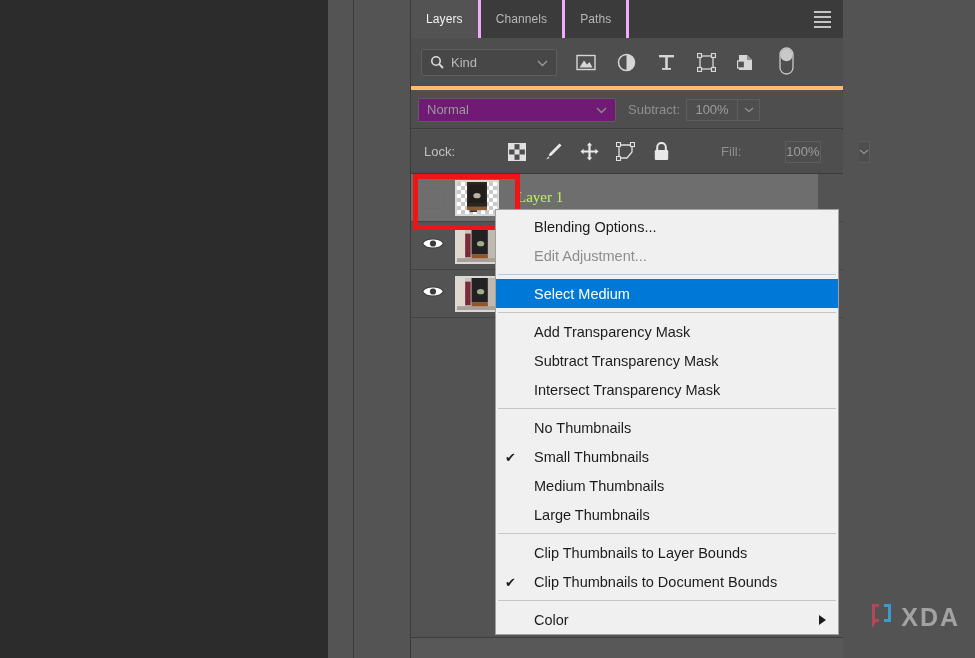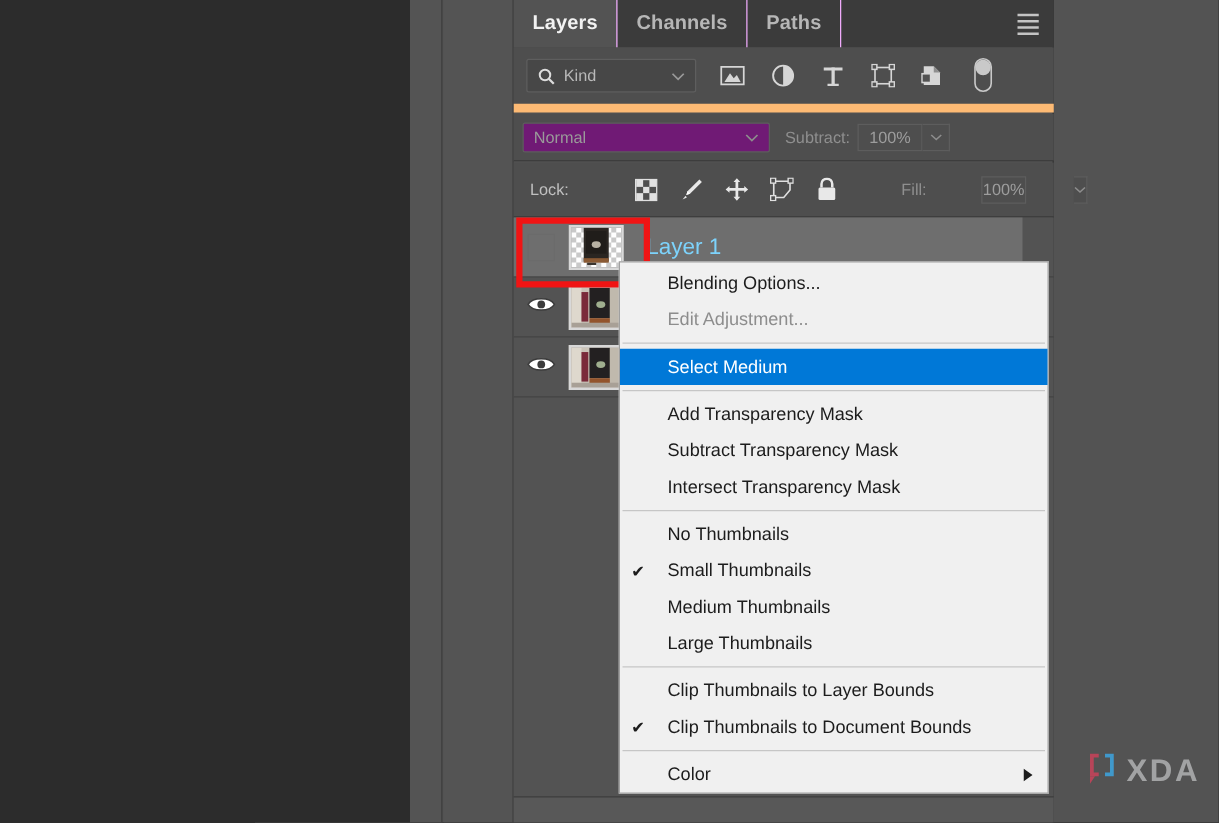--- a/index.html
+++ b/index.html
@@ -46,42 +46,42 @@
   
   .tabstrip {
     position: absolute; left: 0; top: 0;
     width: 432px; height: 38px;
     background: #3b3b3b;
     display: flex; align-items: stretch;
   }
   .tab {
     display: flex; align-items: center;
     padding: 0 15px;
-    font-size: 16px; font-weight: bold;
+    font-size: 12px; font-weight: normal;
     color: #b6b6b6;
-    border-right: 1px solid #f0abfc;
+    border-right: 3px solid #f0abfc;
     cursor: default;
     letter-spacing: .1px;
   }
   .tab.active { background: #535353; color: #f2f2f2; }
   .tabstrip .spacer { flex: 1; }
   .hamburger {
     display: flex; flex-direction: column; justify-content: center;
     gap: 3px;
     width: 34px; padding-right: 12px;
     align-items: flex-end;
   }
   .hamburger i { display:block; width: 17px; height: 2px; background: #c4c4c4; }
 
   
   .kindrow {
     position: absolute; left: 0; top: 38px;
     width: 432px; height: 52px;
     background: #4e4e4e;
-    border-bottom: 7px solid #fdba74;
+    border-bottom: 4px solid #fdba74;
     display: flex; align-items: center;
   }
   .kindbox {
     margin-left: 10px;
     width: 136px; height: 27px;
     background: #474747;
     border: 1px solid #5e5e5e;
     border-radius: 2px;
     display: flex; align-items: center;
     padding: 0 8px;
@@ -165,21 +165,21 @@
     width: 44px; height: 36px;
     border: 2px solid #d8d8d8;
     position: relative; overflow: hidden;
     background:
       repeating-conic-gradient(#ffffff 0 25%, #c9c9c9 0 50%) 0 0 / 8px 8px;
   }
   .thumb.opaque { background: #b9b3ad; }
   .thumb .scene { position:absolute; inset:0; }
   .layername {
     position: relative; z-index: 2;
-    margin-left: 10px; color: #7dd3fc; font-size: 18px;
+    margin-left: 10px; color: #bef264; font-size: 15px; font-family: Liberation Serif, serif;
   }
   .panel-bottombar {
     position: absolute; left: 0; top: 637px; width: 432px; height: 21px;
     background: #585858; border-top: 1px solid #3d3d3d;
   }
 
   
   .redbox {
     position: absolute;
     left: 413px; top: 174px;

